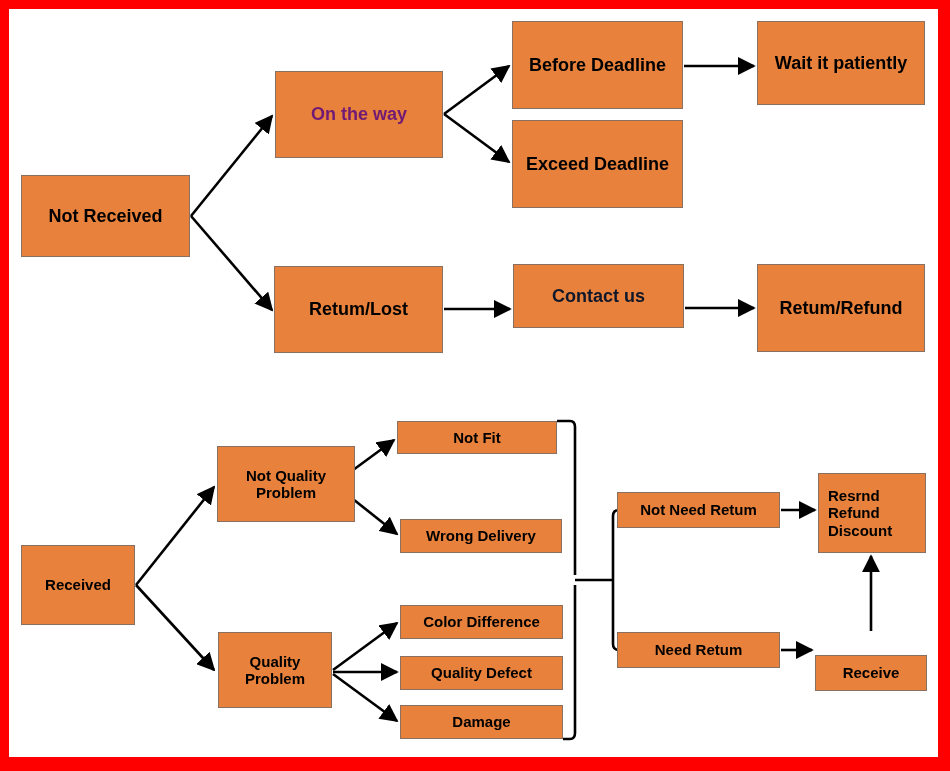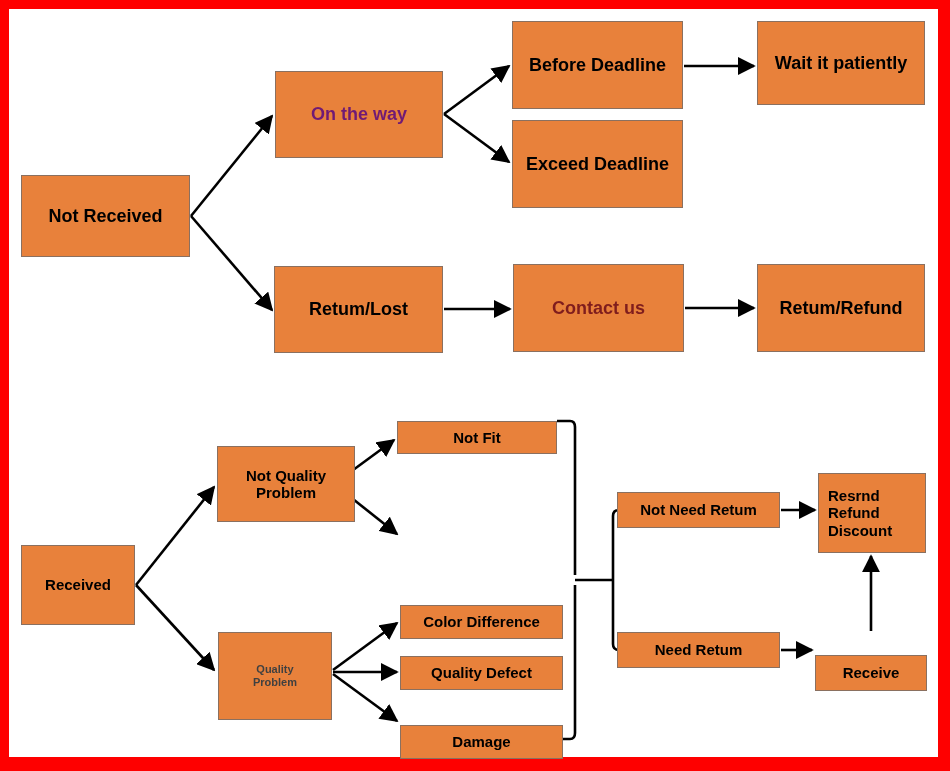--- a/index.html
+++ b/index.html
@@ -109,32 +109,33 @@
       <path d="M 613 580 L 613 516 Q 613 510 619 510 L 617 510 M 613 580 L 613 644 Q 613 650 619 650 L 617 650"></path>
     </g>
   </svg>
 
   <div class="node" style="left: 21px; top: 175px; width: 169px; height: 82px; font-size: 18px; background: rgb(232, 129, 59); border-color: rgb(138, 112, 96); color: rgb(0, 0, 0);">Not Received</div>
   <div class="node" style="left: 275px; top: 71px; width: 168px; height: 87px; font-size: 18px; background: rgb(232, 129, 59); border-color: rgb(138, 112, 96); color: #701a75;">On the way</div>
   <div class="node" style="left: 512px; top: 21px; width: 171px; height: 88px; font-size: 18px; background: rgb(232, 129, 59); border-color: rgb(138, 112, 96); color: rgb(0, 0, 0);">Before Deadline</div>
   <div class="node" style="left: 512px; top: 120px; width: 171px; height: 88px; font-size: 18px; background: rgb(232, 129, 59); border-color: rgb(138, 112, 96); color: rgb(0, 0, 0);">Exceed Deadline</div>
   <div class="node" style="left: 757px; top: 21px; width: 168px; height: 84px; font-size: 18px; background: rgb(232, 129, 59); border-color: rgb(138, 112, 96); color: rgb(0, 0, 0); text-align: center;">Wait it patiently</div>
   <div class="node" style="left: 274px; top: 266px; width: 169px; height: 87px; font-size: 18px; background: rgb(232, 129, 59); border-color: rgb(138, 112, 96); color: rgb(0, 0, 0);">Retum/Lost</div>
-  <div class="node" style="left: 513px; top: 264px; width: 171px; height: 88px; font-size: 18px; background: rgb(232, 129, 59); border-color: rgb(138, 112, 96); color: #7f1d1d;">Contact us</div>
+  <div class="node" style="left: 513px; top: 264px; width: 171px; height: 64px; font-size: 18px; background: rgb(232, 129, 59); border-color: rgb(138, 112, 96); color: #0f172a;">Contact us</div>
   <div class="node" style="left: 757px; top: 264px; width: 168px; height: 88px; font-size: 18px; background: rgb(232, 129, 59); border-color: rgb(138, 112, 96); color: rgb(0, 0, 0);">Retum/Refund</div>
 
   <div class="node" style="left: 21px; top: 545px; width: 114px; height: 80px; font-size: 15px; background: rgb(232, 129, 59); border-color: rgb(138, 112, 96); color: rgb(0, 0, 0);">Received</div>
   <div class="node" style="left: 217px; top: 446px; width: 138px; height: 76px; font-size: 15px; background: rgb(232, 129, 59); border-color: rgb(138, 112, 96); color: rgb(0, 0, 0);">Not Quality
 Problem</div>
-  <div class="node" style="left: 218px; top: 632px; width: 114px; height: 88px; font-size: 11px; background: rgb(232, 129, 59); border-color: rgb(138, 112, 96); color: #404040;">Quality
+  <div class="node" style="left: 218px; top: 632px; width: 114px; height: 76px; font-size: 15px; background: rgb(232, 129, 59); border-color: rgb(138, 112, 96); color: #000000;">Quality
 Problem</div>
   <div class="node" style="left: 397px; top: 421px; width: 160px; height: 33px; font-size: 15px; background: rgb(232, 129, 59); border-color: rgb(138, 112, 96); color: rgb(0, 0, 0);">Not Fit</div>
+  <div class="node" style="left: 400px; top: 519px; width: 162px; height: 34px; font-size: 15px; background: rgb(232, 129, 59); border-color: rgb(138, 112, 96); color: rgb(0, 0, 0);">Wrong Delivery</div>
   <div class="node" style="left: 400px; top: 605px; width: 163px; height: 34px; font-size: 15px; background: rgb(232, 129, 59); border-color: rgb(138, 112, 96); color: rgb(0, 0, 0);">Color Difference</div>
   <div class="node" style="left: 400px; top: 656px; width: 163px; height: 34px; font-size: 15px; background: rgb(232, 129, 59); border-color: rgb(138, 112, 96); color: rgb(0, 0, 0);">Quality Defect</div>
-  <div class="node" style="left: 400px; top: 705px; width: 163px; height: 34px; font-size: 15px; background: rgb(232, 129, 59); border-color: rgb(138, 112, 96); color: rgb(0, 0, 0); margin-top: 20px;">Damage</div>
+  <div class="node" style="left: 400px; top: 705px; width: 163px; height: 34px; font-size: 15px; background: rgb(232, 129, 59); border-color: rgb(138, 112, 96); color: rgb(0, 0, 0);">Damage</div>
   <div class="node" style="left: 617px; top: 492px; width: 163px; height: 36px; font-size: 15px; background: rgb(232, 129, 59); border-color: rgb(138, 112, 96); color: rgb(0, 0, 0);">Not Need Retum</div>
   <div class="node" style="left: 617px; top: 632px; width: 163px; height: 36px; font-size: 15px; background: rgb(232, 129, 59); border-color: rgb(138, 112, 96); color: rgb(0, 0, 0);">Need Retum</div>
   <div class="node" style="left: 815px; top: 632px; width: 112px; height: 36px; font-size: 15px; background: rgb(232, 129, 59); border-color: rgb(138, 112, 96); color: rgb(0, 0, 0); margin-top: 23px;">Receive</div>
   <div class="node align-left" style="left: 818px; top: 473px; width: 108px; height: 80px; font-size: 15px; background: rgb(232, 129, 59); border-color: rgb(138, 112, 96); color: rgb(0, 0, 0);">Resrnd
 Refund
 Discount</div>
 
 </div>
 
 </body></html>

